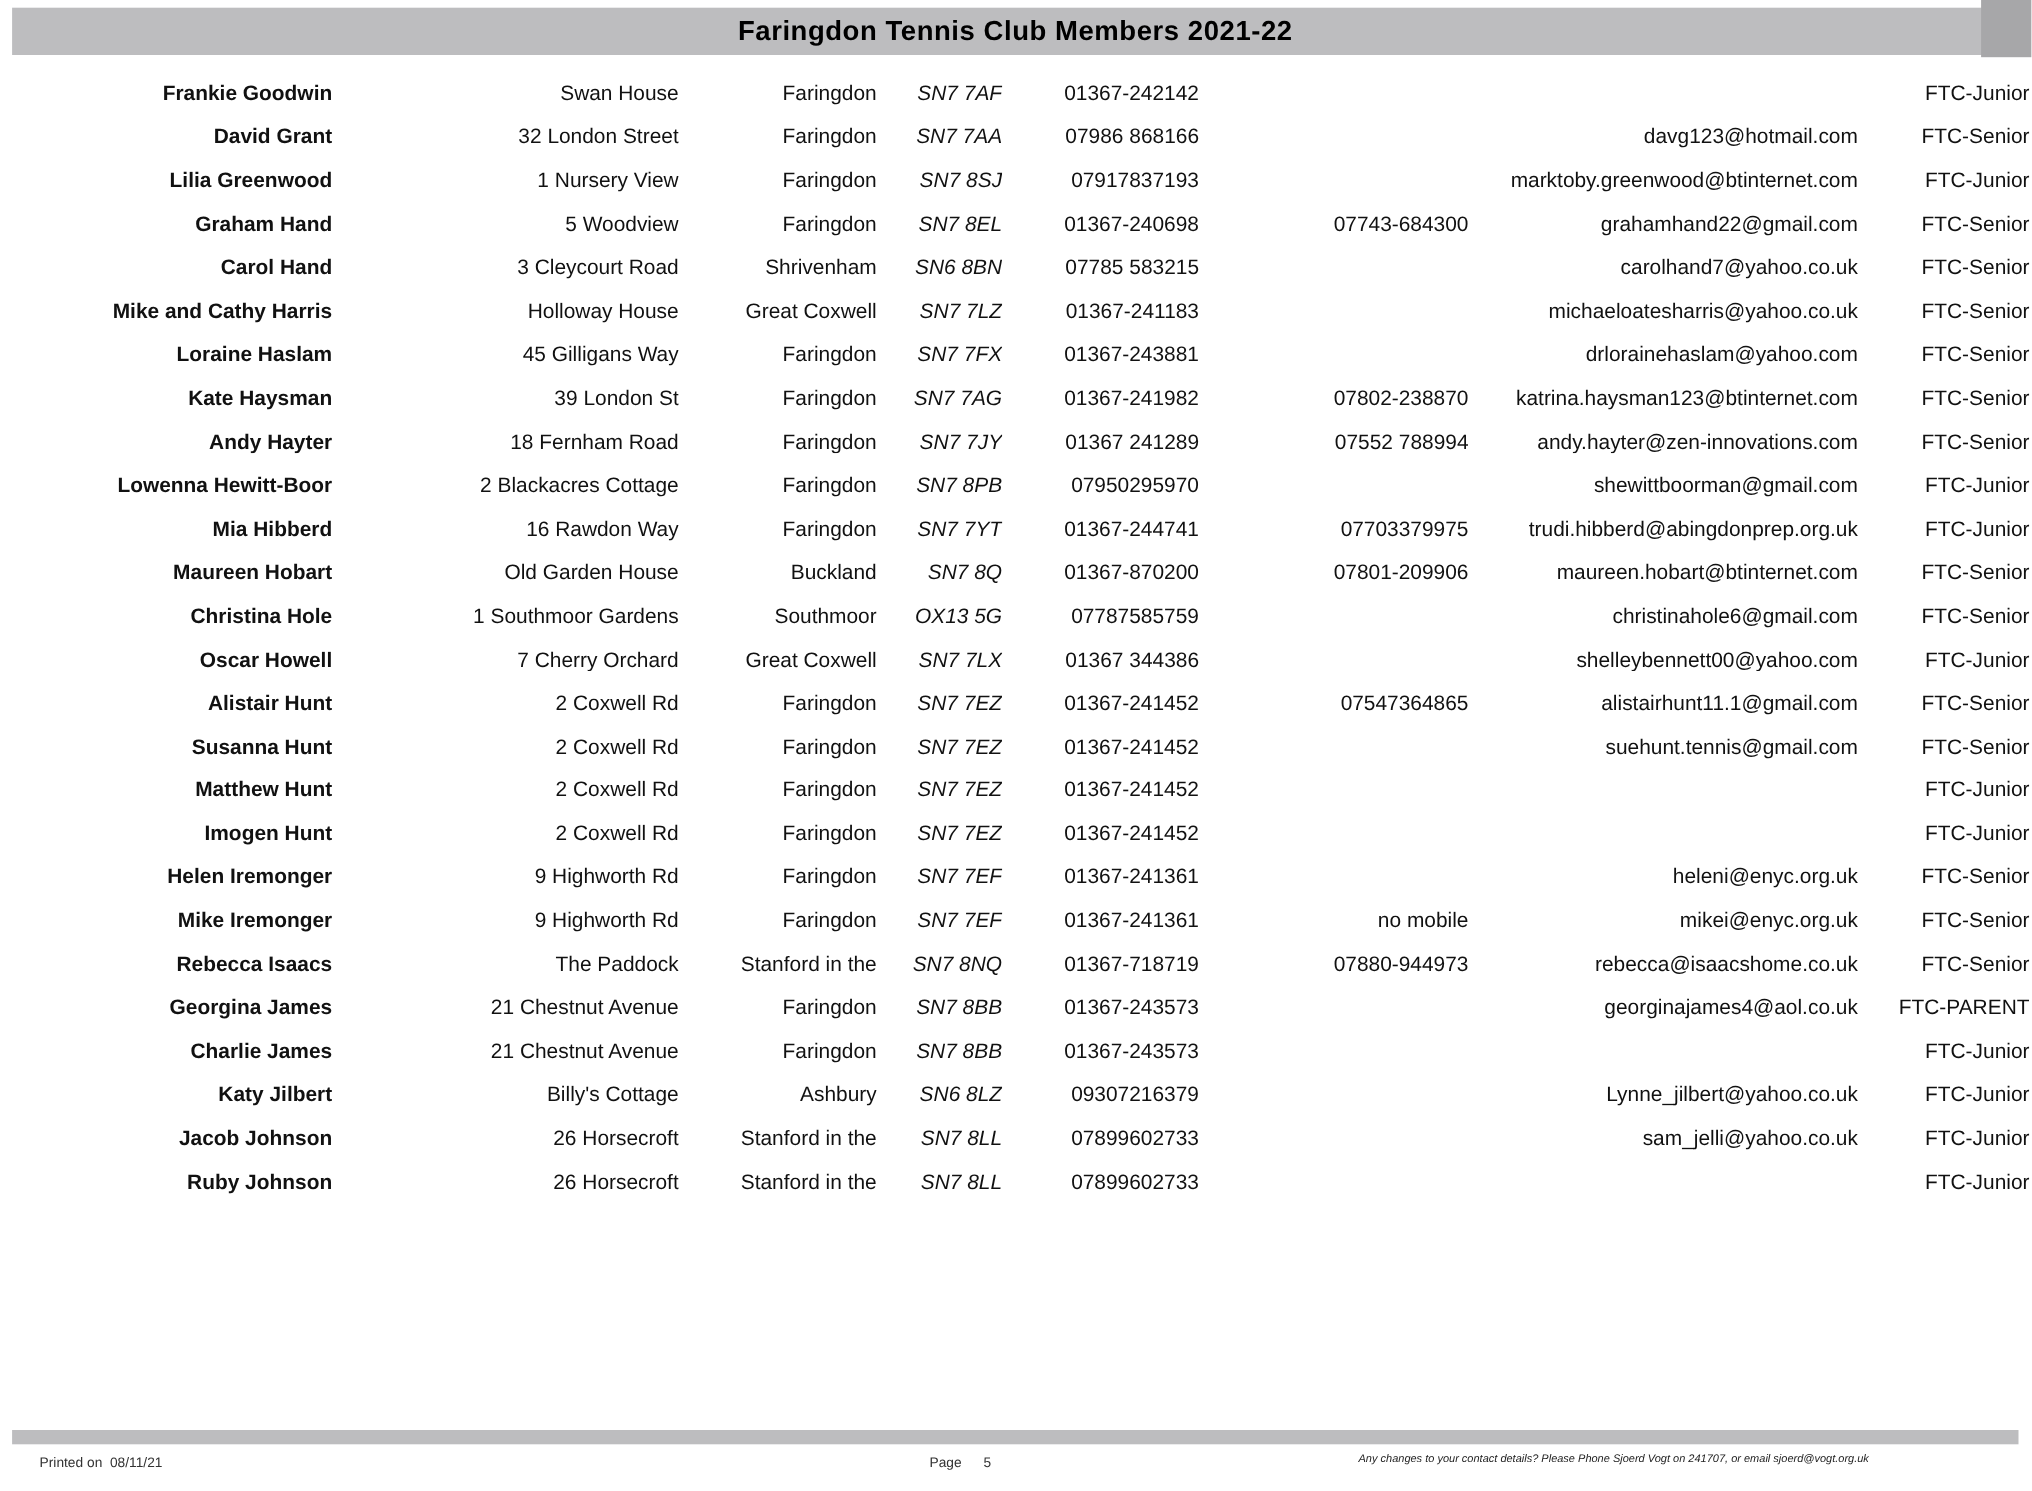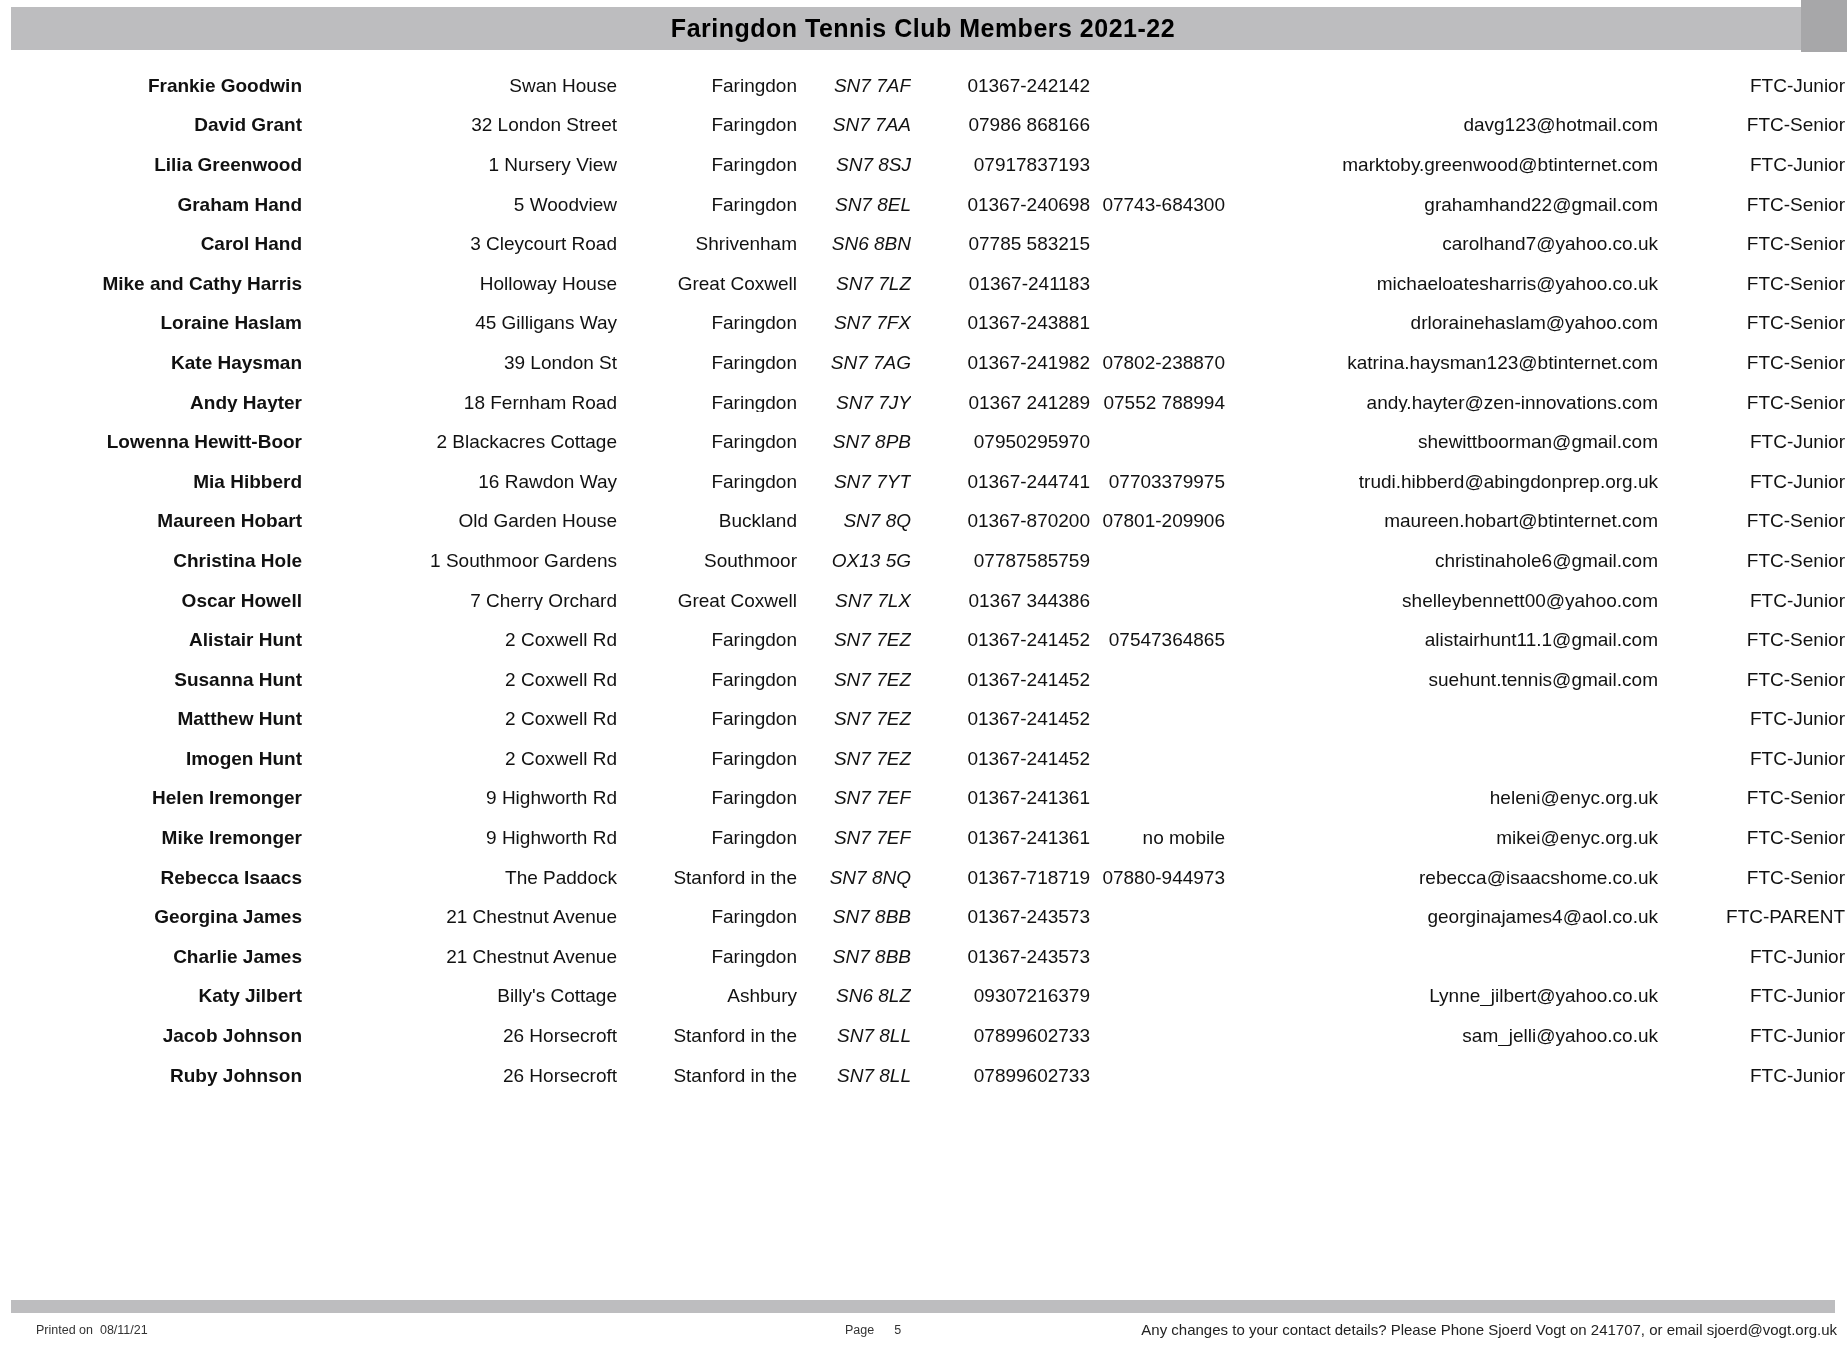--- a/index.html
+++ b/index.html
@@ -33,36 +33,36 @@
   .cell{
     position:absolute;top:50%;transform:translateY(-50%);
     font-size:19px;line-height:1.05;
     white-space:nowrap;overflow:hidden;
   }
   .c-name{left:36px;width:266px;font-weight:bold;}
   .c-address{left:303px;width:314px;}
   .c-town{left:618px;width:179px;}
   .c-postcode{left:799px;width:112px;font-style:italic;}
   .c-phone{left:913px;width:177px;}
-  .c-mobile{left:1040px;width:185px;}
-  .c-email{left:1262px;width:396px;}
+  .c-mobile{left:1150px;width:185px;}
+  .c-email{left:1293px;width:396px;}
   .c-membership{left:1673px;width:172px;}
   .bottom-bar{
     position:absolute;left:11px;top:1300px;width:1824px;height:13px;
     background:#bdbdbf;
   }
   .footer-row{
     position:absolute;left:0;top:1320px;width:1847px;height:26px;
     font-size:12.5px;color:#222;
   }
   .printed{position:absolute;left:36px;top:3px;white-space:pre;color:#333;}
   .pageno{position:absolute;left:845px;top:3px;display:flex;gap:20px;color:#333;}
   .footer-note{
     position:absolute;right:10px;top:1px;width:740px;
-    text-align:right;font-size:15px;color:#222;
+    text-align:center;font-style:italic;font-size:10px;color:#222;
     white-space:nowrap;
   }
 </style>
 </head>
 <body>
 
 <div class="page">
 
   <div class="title-bar">
     <span class="title">Faringdon Tennis Club Members 2021-22</span>

